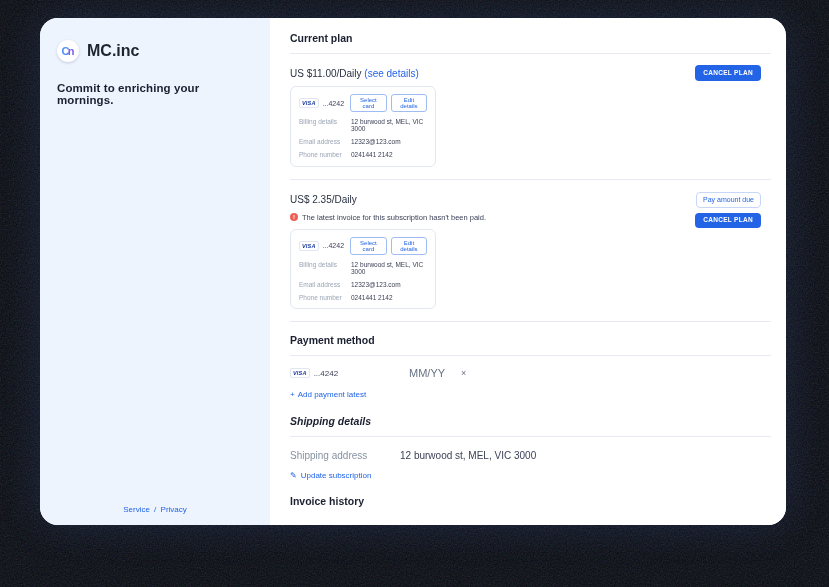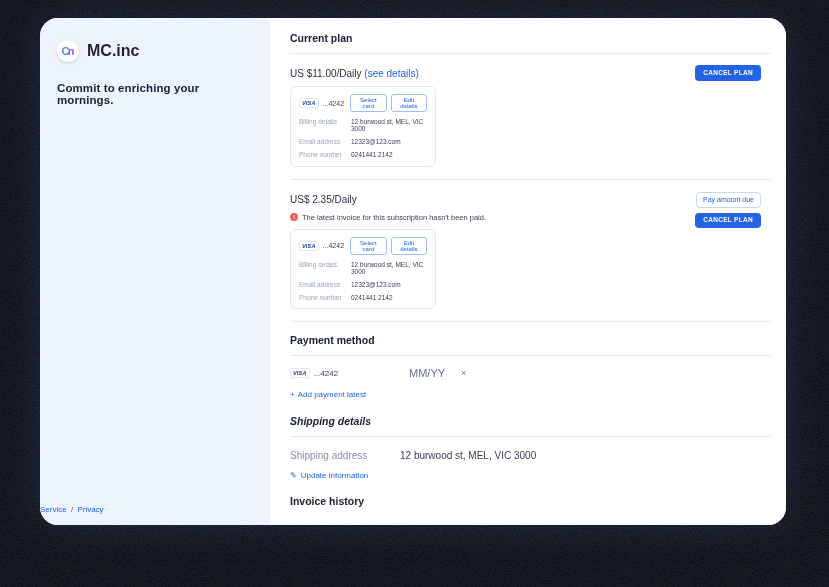--- a/index.html
+++ b/index.html
@@ -23,21 +23,21 @@
   .sidebar { width:230px; flex:0 0 230px; background:#eef4fe; position:relative; padding:22px 17px; }
   .logo-row { display:flex; align-items:center; gap:8px; }
   .logo-circle {
     width:22px; height:22px; border-radius:50%; background:#fff;
     display:flex; align-items:center; justify-content:center;
     box-shadow:0 1px 3px rgba(40,60,120,.22); font-weight:800; font-size:11px; line-height:1;
   }
   .logo-c { color:#4e8cf7; } .logo-n { color:#7a5cf0; margin-left:-1.5px; }
   .brand-name { font-size:16px; font-weight:700; color:#1f2430; }
   .tagline { margin-top:20px; font-size:11.5px; font-weight:600; color:#1a2030; letter-spacing:.1px; }
-  .sidebar-footer { position:absolute; bottom:11px; left:0; right:0; font-size:8px; color:#2264e5; }
+  .sidebar-footer { position:absolute; bottom:11px; left:0; right:0; text-align:center; font-size:8px; color:#2264e5; }
   .sidebar-footer a { color:#2264e5; text-decoration:none; cursor:pointer; }
   .sidebar-footer .sep { color:#2264e5; margin:0 2px; }
 
   
   .main { flex:1; padding:6px 15px 0 20px; position:relative; background:#fff; }
   .sec-title { font-size:10.5px; font-weight:700; color:#1a2030; padding:8px 0 9px 0; }
   .div { border:none; border-top:1px solid #e7ebf1; margin:0; }
 
   .plan { position:relative; padding:10px 0 12px 0; }
   .plan-name { font-size:9.5px; font-weight:600; color:#27303f; display:flex; align-items:center; gap:7px; }
@@ -204,20 +204,20 @@
 
     <div class="sec-title" style="padding-top:14px;font-style:italic;">Shipping details</div>
     <hr class="div">
     <div class="ship-row">
       <span class="ship-label">Shipping address</span>
       <span class="ship-value">12 burwood st, MEL, VIC 3000</span>
     </div>
     <div>
       <span class="update-link">
         <span class="pencil-ic">✎</span>
-        <span>Update information</span>
+        <span>Update subscription</span>
       </span>
     </div>
 
     <div class="sec-title" style="padding-top:13px;">Invoice history</div>
 
   </div>
 </div>
 
 </body></html>

